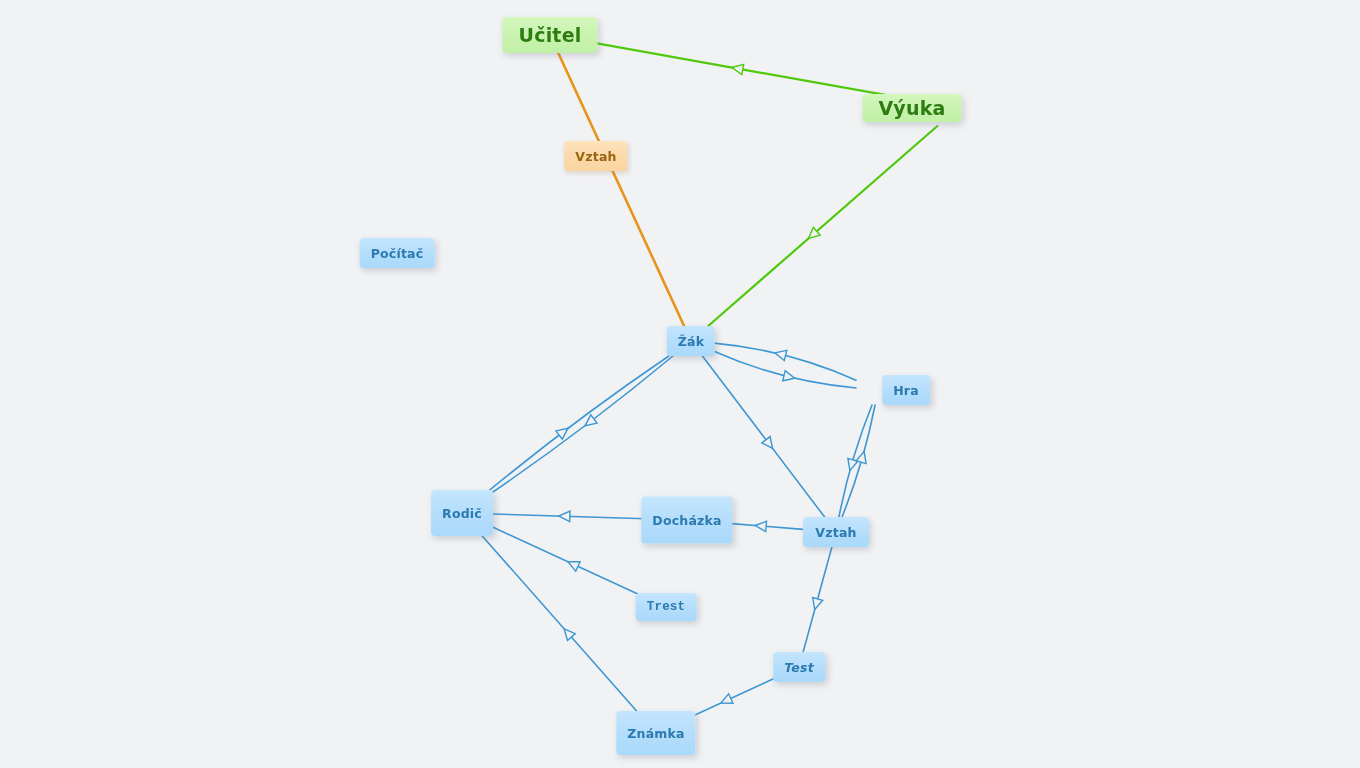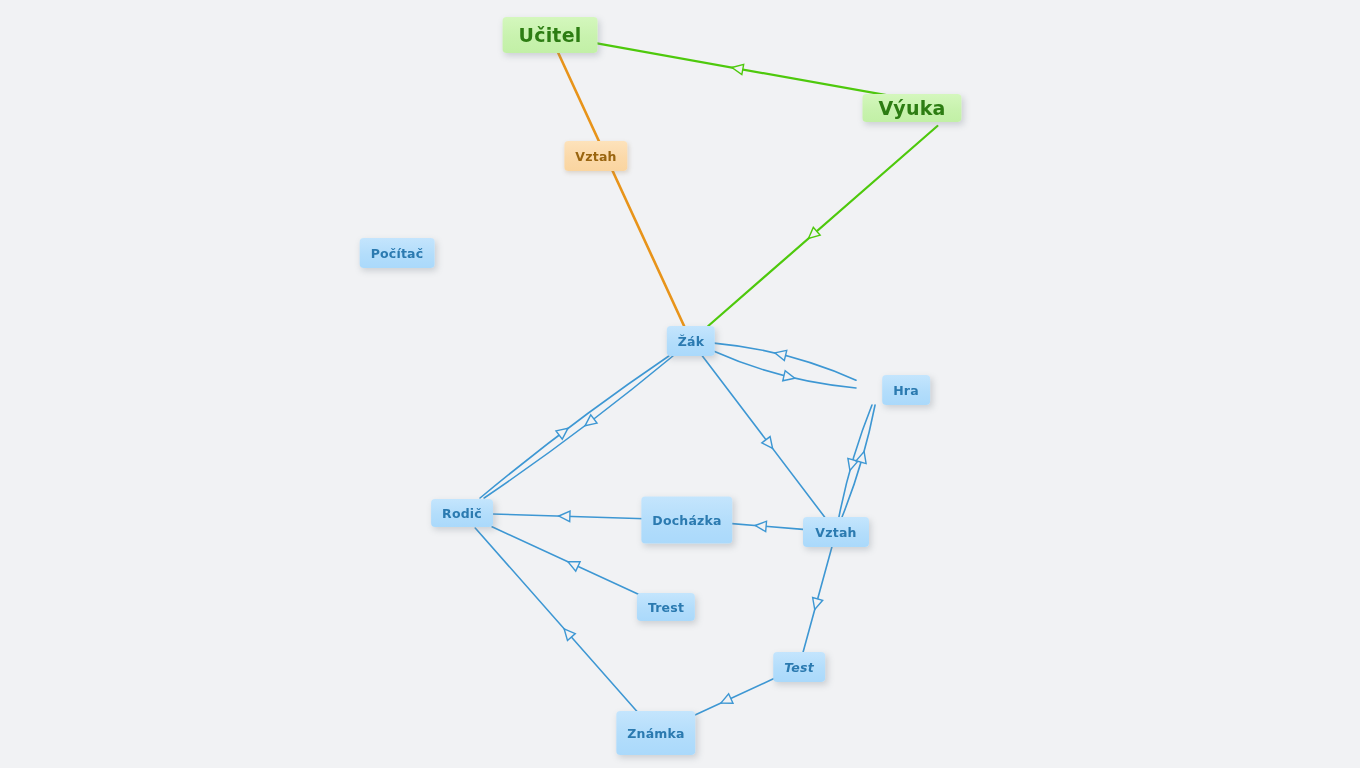--- a/index.html
+++ b/index.html
@@ -149,30 +149,30 @@
       </div>
       <div class="node blue small" style="left: 397px; top: 253px; min-width: 68px; height: 30px;">
         <span>Počítač</span>
       </div>
       <div class="node blue small" style="left: 691px; top: 341px; min-width: 46px; height: 30px;">
         <span>Žák</span>
       </div>
       <div class="node blue small" style="left: 874px; top: 390px; min-width: 44px; height: 30px; margin-left: 32px;">
         <span>Hra</span>
       </div>
-      <div class="node blue small" style="left: 462px; top: 513px; min-width: 60px; height: 28px;">
+      <div class="node blue small" style="left: 462px; top: 513px; min-width: 60px; height: 46px;">
         <span>Rodič</span>
       </div>
       <div class="node blue small" style="left: 687px; top: 520px; min-width: 84px; height: 47px;">
         <span>Docházka</span>
       </div>
       <div class="node blue small" style="left: 836px; top: 532px; min-width: 66px; height: 30px;">
         <span>Vztah</span>
       </div>
-      <div class="node blue small" style="left: 666px; top: 607px; min-width: 52px; height: 28px;">
+      <div class="node blue small" style="left: 666px; top: 607px; min-width: 52px; height: 28px; font-family: Liberation Mono, monospace;">
         <span>Trest</span>
       </div>
       <div class="node blue small" style="left: 799px; top: 667px; min-width: 48px; height: 30px; font-style: italic;">
         <span>Test</span>
       </div>
       <div class="node blue small" style="left: 656px; top: 733px; min-width: 72px; height: 44px;">
         <span>Známka</span>
       </div>
     </div>
 </div>

